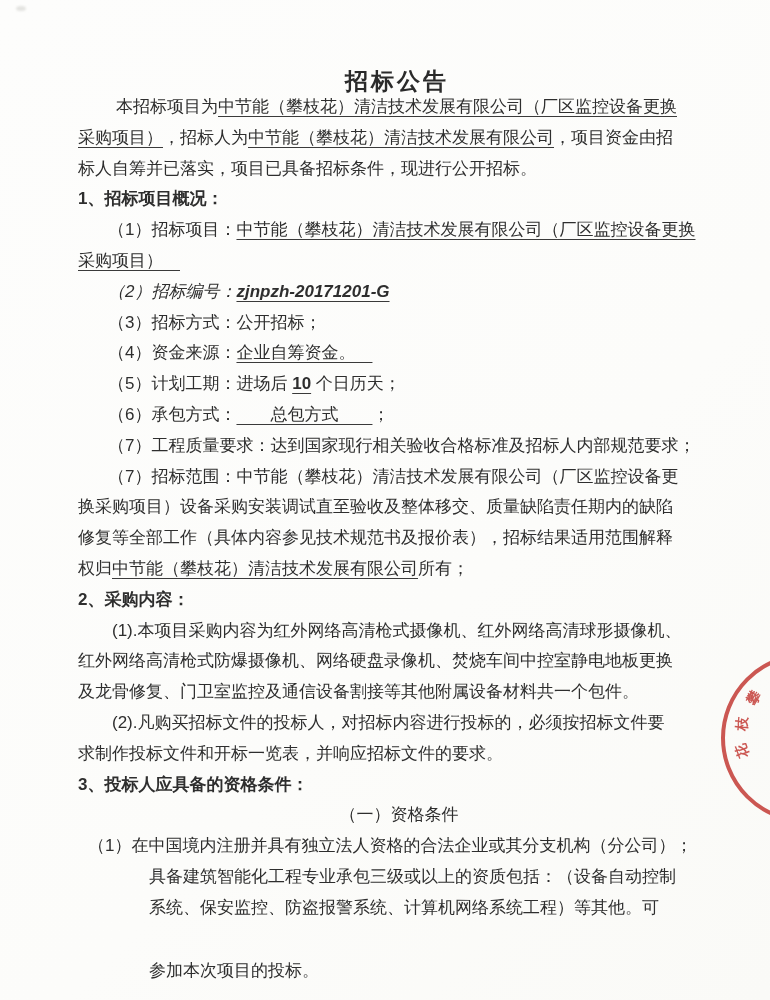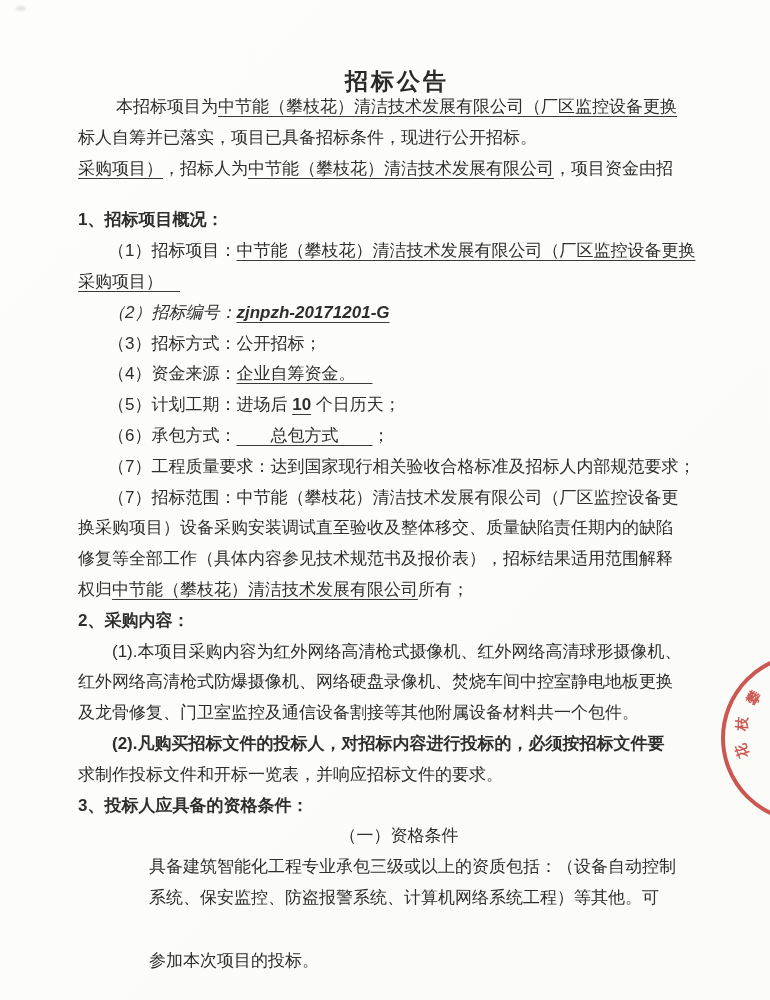--- a/index.html
+++ b/index.html
@@ -65,43 +65,44 @@
 <body>
 
 <div class="page">
 
   <div class="scan-artifact"></div>
 
   <h1 class="doc-title">招标公告</h1>
 
   <div class="doc-body" id="doc-body">
       <div class="line" style="padding-left: 38px;"><span class="">本招标项目为</span><span class="seg-u ">中节能（攀枝花）清洁技术发展有限公司（厂区监控设备更换</span></div>
+      <div class="line" style="padding-left: 0px;"><span class="seg-u ">采购项目）</span><span class="">，招标人为</span><span class="seg-u ">中节能（攀枝花）清洁技术发展有限公司</span><span class="">，项目资金由招</span></div>
       <div class="line" style="padding-left: 0px;"><span class="">标人自筹并已落实，项目已具备招标条件，现进行公开招标。</span></div>
-      <div class="line" style="padding-left: 0px;"><span class="seg-u ">采购项目）</span><span class="">，招标人为</span><span class="seg-u ">中节能（攀枝花）清洁技术发展有限公司</span><span class="">，项目资金由招</span></div>
-      <div class="line" style="padding-left: 0px; margin-top: 21px;"><span class="seg-b">1、招标项目概况：</span></div>
+      <div class="line" style="padding-left: 0px;"><span class="seg-b">1、招标项目概况：</span></div>
       <div class="line" style="padding-left: 30px;"><span class="">（1）招标项目：</span><span class="seg-u ">中节能（攀枝花）清洁技术发展有限公司（厂区监控设备更换</span></div>
       <div class="line" style="padding-left: 0px;"><span class="seg-u ">采购项目）　</span></div>
       <div class="line" style="padding-left: 30px; font-style: italic;"><span class="">（2）招标编号：</span><span class="seg-u seg-b">zjnpzh-20171201-G</span></div>
       <div class="line" style="padding-left: 30px;"><span class="">（3）招标方式：公开招标；</span></div>
       <div class="line" style="padding-left: 30px;"><span class="">（4）资金来源：</span><span class="seg-u ">企业自筹资金。　</span></div>
       <div class="line" style="padding-left: 30px;"><span class="">（5）计划工期：进场后 </span><span class="seg-u seg-b">10</span><span class=""> 个日历天；</span></div>
       <div class="line" style="padding-left: 30px;"><span class="">（6）承包方式：</span><span class="seg-u ">　　总包方式　　</span><span class="">；</span></div>
       <div class="line" style="padding-left: 30px;"><span class="">（7）工程质量要求：达到国家现行相关验收合格标准及招标人内部规范要求；</span></div>
       <div class="line" style="padding-left: 30px;"><span class="">（7）招标范围：中节能（攀枝花）清洁技术发展有限公司（厂区监控设备更</span></div>
       <div class="line" style="padding-left: 0px;"><span class="">换采购项目）设备采购安装调试直至验收及整体移交、质量缺陷责任期内的缺陷</span></div>
       <div class="line" style="padding-left: 0px;"><span class="">修复等全部工作（具体内容参见技术规范书及报价表），招标结果适用范围解释</span></div>
       <div class="line" style="padding-left: 0px;"><span class="">权归</span><span class="seg-u ">中节能（攀枝花）清洁技术发展有限公司</span><span class="">所有；</span></div>
       <div class="line" style="padding-left: 0px;"><span class="seg-b">2、采购内容：</span></div>
       <div class="line" style="padding-left: 34px;"><span class="">(1).本项目采购内容为红外网络高清枪式摄像机、红外网络高清球形摄像机、</span></div>
       <div class="line" style="padding-left: 0px;"><span class="">红外网络高清枪式防爆摄像机、网络硬盘录像机、焚烧车间中控室静电地板更换</span></div>
       <div class="line" style="padding-left: 0px;"><span class="">及龙骨修复、门卫室监控及通信设备割接等其他附属设备材料共一个包件。</span></div>
-      <div class="line" style="padding-left: 34px; font-weight: bold;"><span class="">(2).凡购买招标文件的投标人，对招标内容进行投标的，必须按招标文件要</span></div>
+      <div class="line" style="padding-left: 34px;"><span class="">(2).凡购买招标文件的投标人，对招标内容进行投标的，必须按招标文件要</span></div>
       <div class="line" style="padding-left: 0px;"><span class="">求制作投标文件和开标一览表，并响应招标文件的要求。</span></div>
       <div class="line" style="padding-left: 0px;"><span class="seg-b">3、投标人应具备的资格条件：</span></div>
       <div class="line" style="padding-left: 30px; text-align: center;"><span class="">（一）资格条件</span></div>
+      <div class="line" style="padding-left: 10px;"><span class="">（1）在中国境内注册并具有独立法人资格的合法企业或其分支机构（分公司）；</span></div>
       <div class="line" style="padding-left: 71px;"><span class="">具备建筑智能化工程专业承包三级或以上的资质包括：（设备自动控制</span></div>
       <div class="line" style="padding-left: 71px;"><span class="">系统、保安监控、防盗报警系统、计算机网络系统工程）等其他。可</span></div>
       <div class="line" style="padding-left: 71px; margin-top: 32px;"><span class="">参加本次项目的投标。</span></div>
     </div>
 
   <svg class="stamp" viewBox="0 0 62 206">
     <circle cx="98" cy="102" r="83" fill="none" stroke-width="4" stroke="#c5413c"></circle>
     <text x="0" y="0" font-size="14" font-weight="700" transform="translate(41,120) rotate(-110)" fill="#c5413c">花</text>
     <text x="0" y="0" font-size="14" font-weight="700" transform="translate(38,95) rotate(-85)" fill="#c5413c">枝</text>
     <text x="0" y="0" font-size="14" font-weight="700" transform="translate(46,70) rotate(-60)" fill="#c5413c">攀</text>

